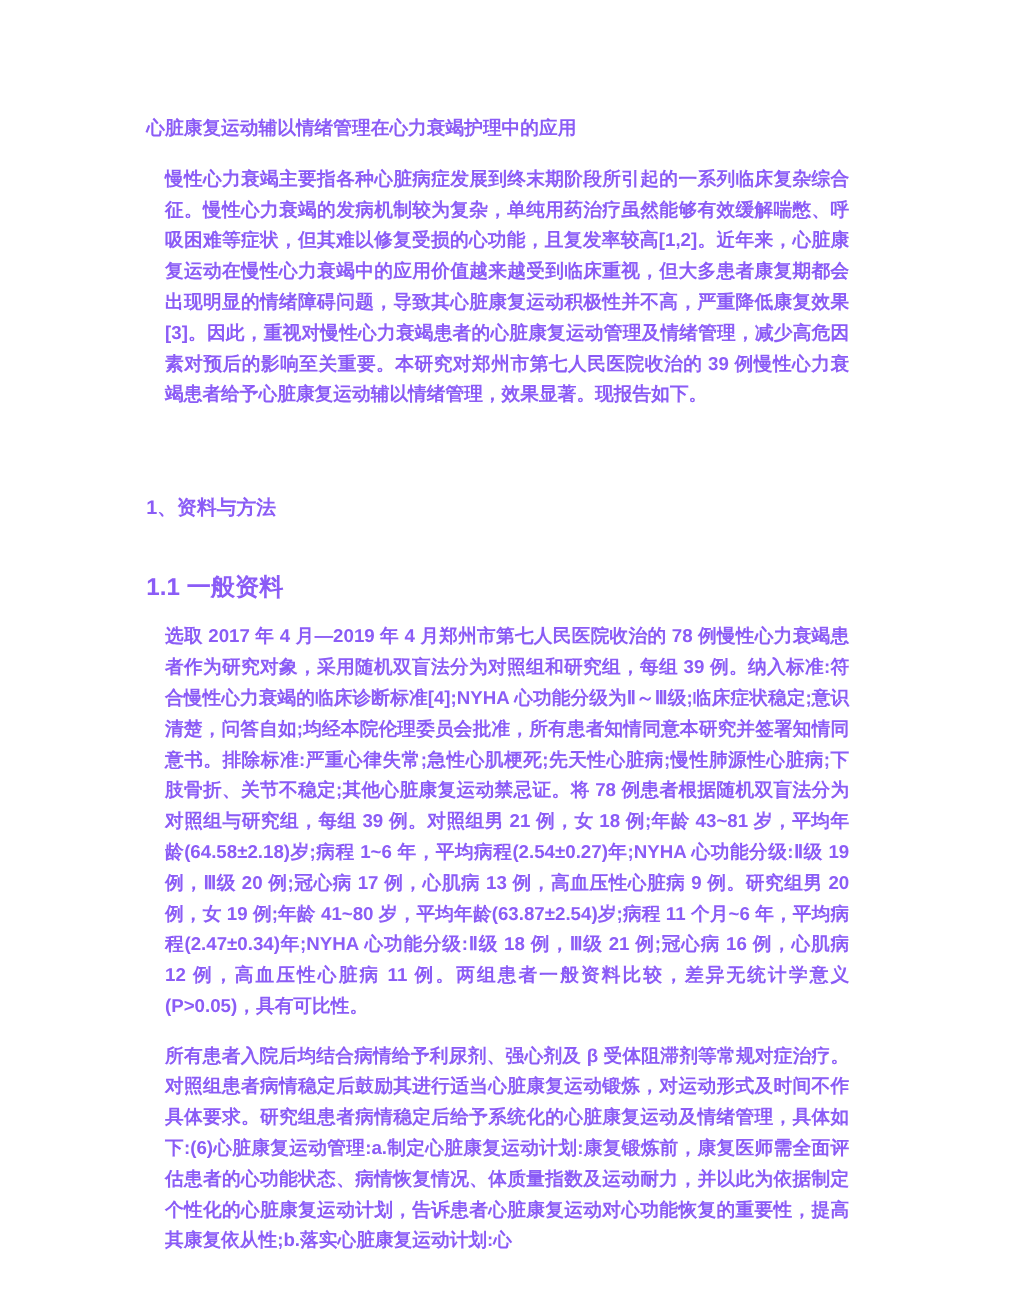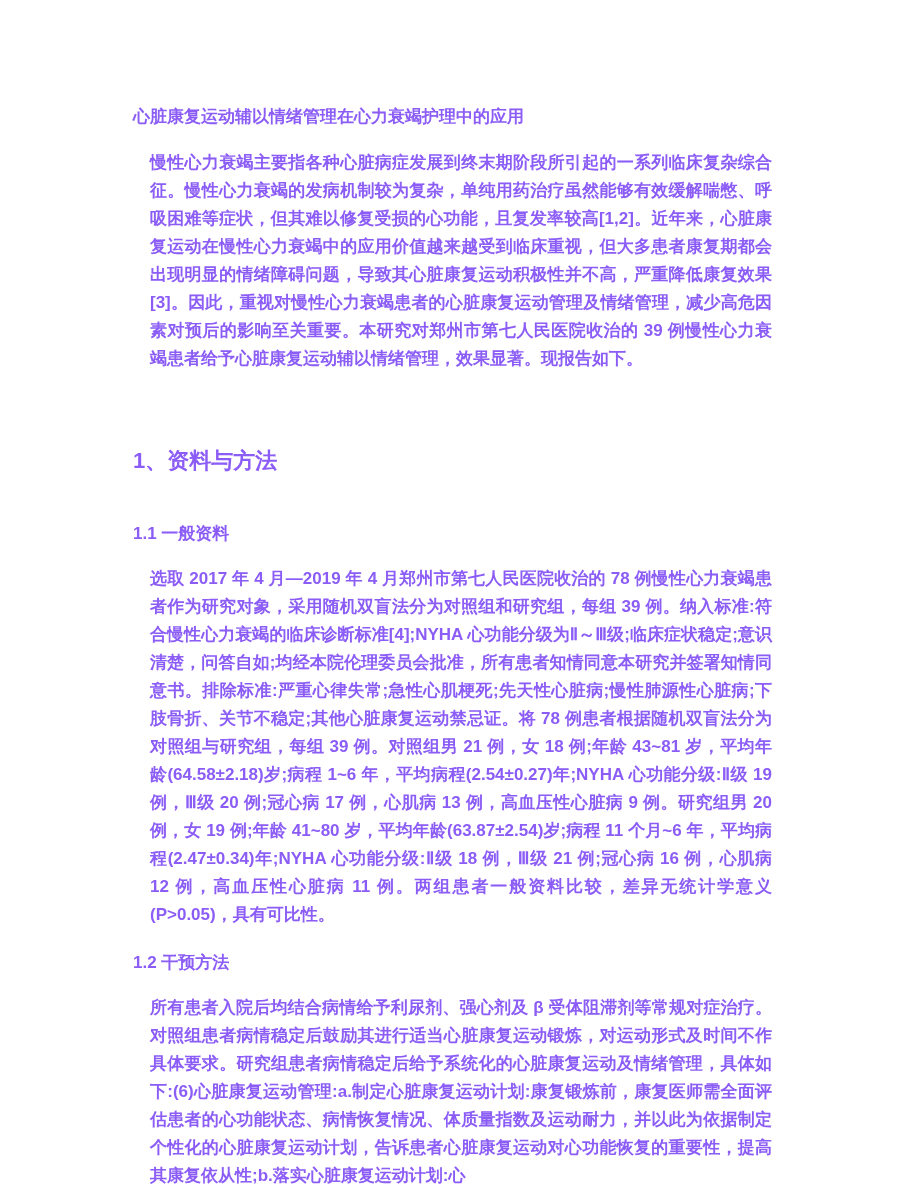--- a/index.html
+++ b/index.html
@@ -28,27 +28,27 @@
     font-size: 17px;
     font-weight: 700;
     margin: 0 0 18px 0;
     line-height: 28px;
   }
   .para {
     margin: 17px;
     text-align: justify;
   }
   .h-section {
-    font-size: 22px;
+    font-size: 18px;
     font-weight: 600;
     line-height: 28px;
     margin: 74px 0 0 0;
   }
   .h-sub {
-    font-size: 17px;
+    font-size: 22px;
     font-weight: 600;
     line-height: 28px;
     margin: 20px 0 9px 0;
   }
   .h-sub.first-sub {
     margin: 45px 0 12px 0;
   }
 </style>
 </head>
 <body>
@@ -58,17 +58,16 @@
   <h1 class="doc-title">心脏康复运动辅以情绪管理在心力衰竭护理中的应用</h1>
 
   <p class="para">慢性心力衰竭主要指各种心脏病症发展到终末期阶段所引起的一系列临床复杂综合征。慢性心力衰竭的发病机制较为复杂，单纯用药治疗虽然能够有效缓解喘憋、呼吸困难等症状，但其难以修复受损的心功能，且复发率较高[1,2]。近年来，心脏康复运动在慢性心力衰竭中的应用价值越来越受到临床重视，但大多患者康复期都会出现明显的情绪障碍问题，导致其心脏康复运动积极性并不高，严重降低康复效果[3]。因此，重视对慢性心力衰竭患者的心脏康复运动管理及情绪管理，减少高危因素对预后的影响至关重要。本研究对郑州市第七人民医院收治的 39 例慢性心力衰竭患者给予心脏康复运动辅以情绪管理，效果显著。现报告如下。</p>
 
   <h2 class="h-section">1、资料与方法</h2>
 
   <h3 class="h-sub first-sub">1.1 一般资料</h3>
 
   <p class="para">选取 2017 年 4 月—2019 年 4 月郑州市第七人民医院收治的 78 例慢性心力衰竭患者作为研究对象，采用随机双盲法分为对照组和研究组，每组 39 例。纳入标准:符合慢性心力衰竭的临床诊断标准[4];NYHA 心功能分级为Ⅱ～Ⅲ级;临床症状稳定;意识清楚，问答自如;均经本院伦理委员会批准，所有患者知情同意本研究并签署知情同意书。排除标准:严重心律失常;急性心肌梗死;先天性心脏病;慢性肺源性心脏病;下肢骨折、关节不稳定;其他心脏康复运动禁忌证。将 78 例患者根据随机双盲法分为对照组与研究组，每组 39 例。对照组男 21 例，女 18 例;年龄 43~81 岁，平均年龄(64.58±2.18)岁;病程 1~6 年，平均病程(2.54±0.27)年;NYHA 心功能分级:Ⅱ级 19 例，Ⅲ级 20 例;冠心病 17 例，心肌病 13 例，高血压性心脏病 9 例。研究组男 20 例，女 19 例;年龄 41~80 岁，平均年龄(63.87±2.54)岁;病程 11 个月~6 年，平均病程(2.47±0.34)年;NYHA 心功能分级:Ⅱ级 18 例，Ⅲ级 21 例;冠心病 16 例，心肌病 12 例，高血压性心脏病 11 例。两组患者一般资料比较，差异无统计学意义(P&gt;0.05)，具有可比性。</p>
 
-  <h3 class="h-sub">1.2 干预方法</h3>
 
   <p class="para">所有患者入院后均结合病情给予利尿剂、强心剂及 β 受体阻滞剂等常规对症治疗。对照组患者病情稳定后鼓励其进行适当心脏康复运动锻炼，对运动形式及时间不作具体要求。研究组患者病情稳定后给予系统化的心脏康复运动及情绪管理，具体如下:(6)心脏康复运动管理:a.制定心脏康复运动计划:康复锻炼前，康复医师需全面评估患者的心功能状态、病情恢复情况、体质量指数及运动耐力，并以此为依据制定个性化的心脏康复运动计划，告诉患者心脏康复运动对心功能恢复的重要性，提高其康复依从性;b.落实心脏康复运动计划:心</p>
 
 </div>
 
 </body></html>

